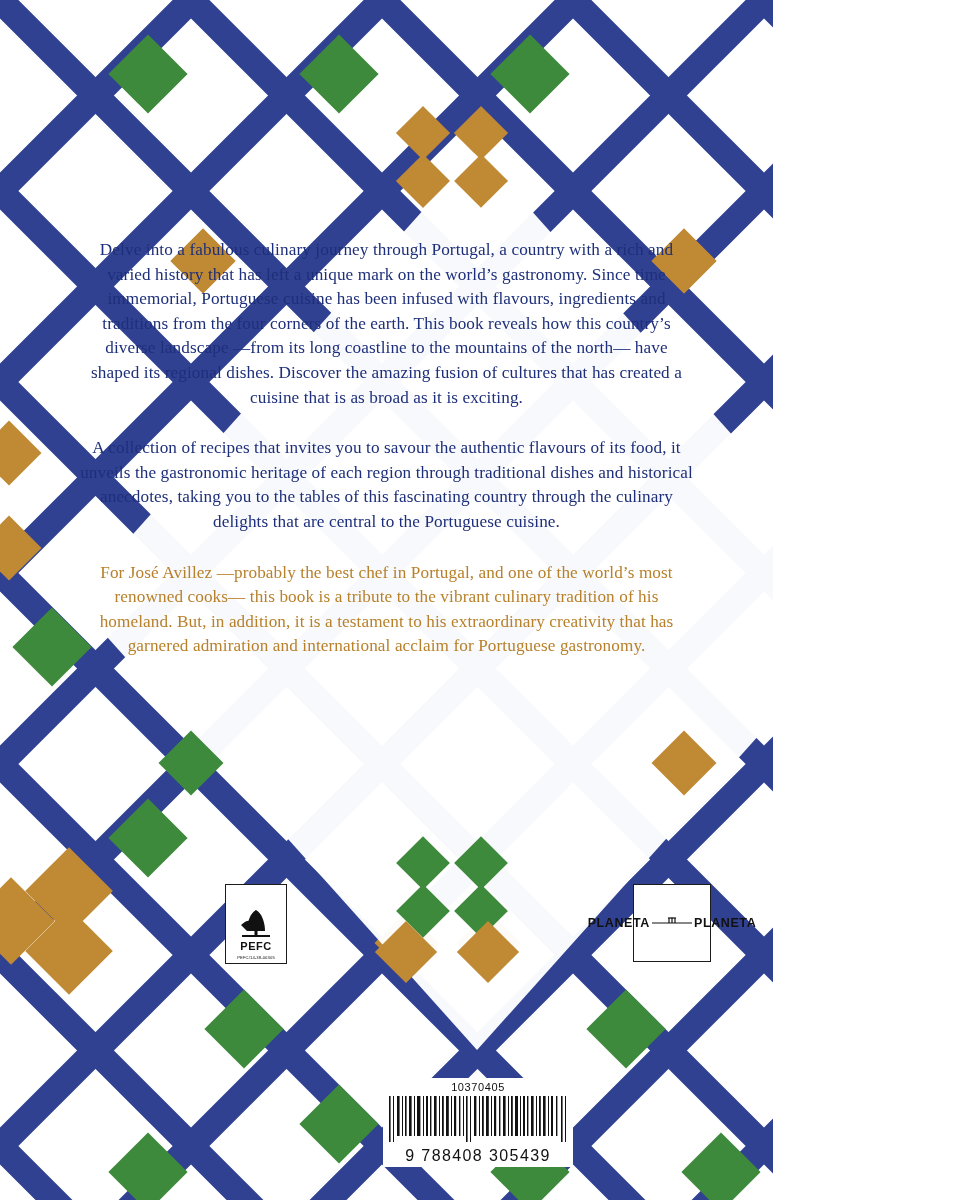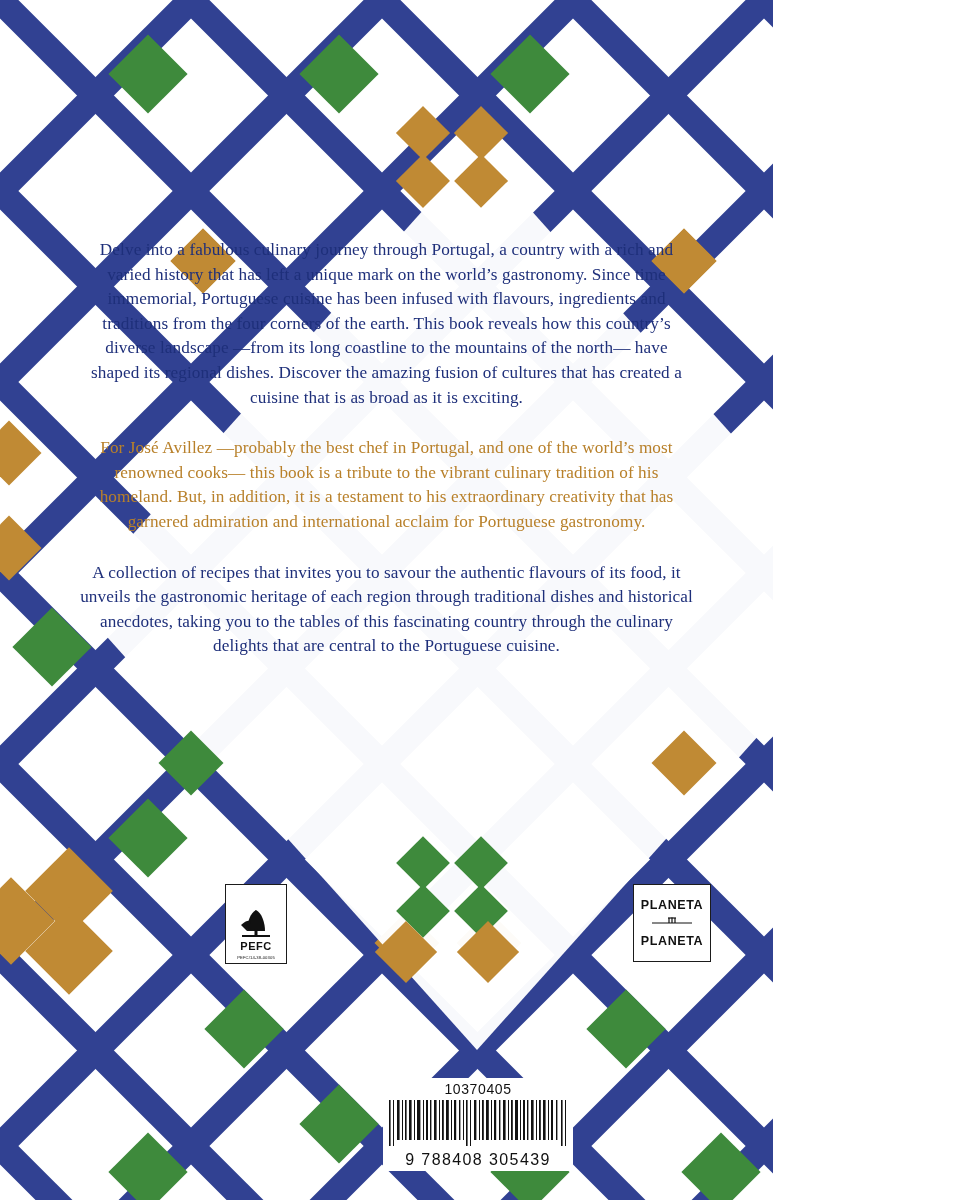--- a/index.html
+++ b/index.html
@@ -88,21 +88,21 @@
   #planeta-logo {
     position: absolute;
     left: 633px;
     top: 884px;
     width: 78px;
     height: 78px;
     background: #ffffff;
     border: 1.5px solid #1b1b1b;
     z-index: 4;
     display: flex;
-    flex-direction: column;
+    flex-direction: row;
     align-items: center;
     justify-content: center;
     box-sizing: border-box;
   }
   #planeta-logo .pl-line {
     font-family: "Liberation Sans", sans-serif;
     font-size: 12.5px;
     font-weight: bold;
     letter-spacing: 0.6px;
     color: #111;
@@ -120,21 +120,21 @@
     top: 1078px;
     width: 190px;
     z-index: 4;
     background: #ffffff;
     text-align: center;
     padding: 3px 4px 2px 4px;
     box-sizing: border-box;
   }
   #barcode-top {
     font-family: "Liberation Sans", sans-serif;
-    font-size: 14px;
+    font-size: 11px;
     color: #111;
     letter-spacing: 0.6px;
     margin-bottom: 3px;
   }
   #barcode-bars {
     height: 46px;
     width: 100%;
   }
   #barcode-digits {
     font-family: "Liberation Sans", sans-serif;
@@ -241,22 +241,22 @@
         <rect x="661" y="740" width="46" height="46" transform="rotate(45 684 763)"></rect>
       </g>
       <g fill="#3e8a3c">
         <rect x="168" y="740" width="46" height="46" transform="rotate(45 191 763)"></rect>
       </g>
     </svg>
   </div>
 
   <div id="text-block">
     <p class="para">Delve into a fabulous culinary journey through Portugal, a country with a rich and varied history that has left a unique mark on the world’s gastronomy. Since time immemorial, Portuguese cuisine has been infused with flavours, ingredients and traditions from the four corners of the earth. This book reveals how this country’s diverse landscape —from its long coastline to the mountains of the north— have shaped its regional dishes. Discover the amazing fusion of cultures that has created a cuisine that is as broad as it is exciting.</p>
+    <p class="para">A collection of recipes that invites you to savour the authentic flavours of its food, it unveils the gastronomic heritage of each region through traditional dishes and historical anecdotes, taking you to the tables of this fascinating country through the culinary delights that are central to the Portuguese cuisine.</p>
     <p class="para gold">For José Avillez —probably the best chef in Portugal, and one of the world’s most renowned cooks— this book is a tribute to the vibrant culinary tradition of his homeland. But, in addition, it is a testament to his extraordinary creativity that has garnered admiration and international acclaim for Portuguese gastronomy.</p>
-    <p class="para">A collection of recipes that invites you to savour the authentic flavours of its food, it unveils the gastronomic heritage of each region through traditional dishes and historical anecdotes, taking you to the tables of this fascinating country through the culinary delights that are central to the Portuguese cuisine.</p>
   </div>
 
   <div id="pefc-logo">
     <div class="tree-mark">
       <svg width="34" height="34" viewBox="0 0 34 34">
         <circle cx="17" cy="17" r="16" fill="#ffffff" stroke="#111" stroke-width="0"></circle>
         <path d="M8 26 C8 18 11 8 17 5 C23 8 26 18 26 26 Z" fill="#111"></path>
         <path d="M2 20 C6 16 9 15 12 16 L8 26 Z" fill="#111"></path>
         <rect x="15.5" y="24" width="3" height="7" fill="#111"></rect>
         <path d="M3 31 L31 31" stroke="#111" stroke-width="2"></path>

